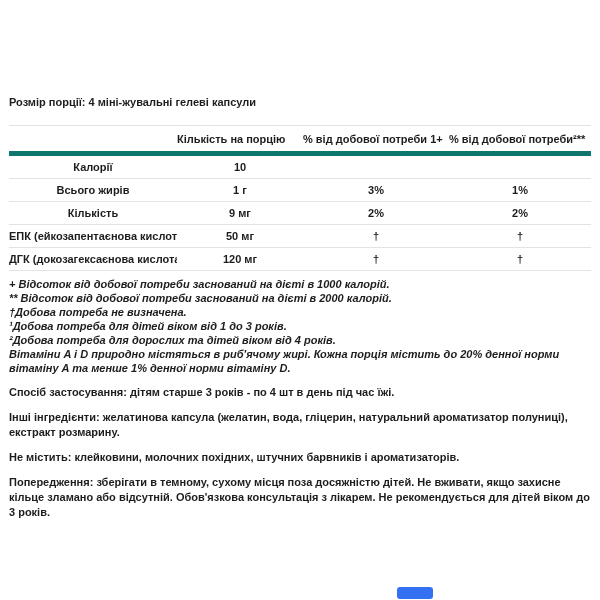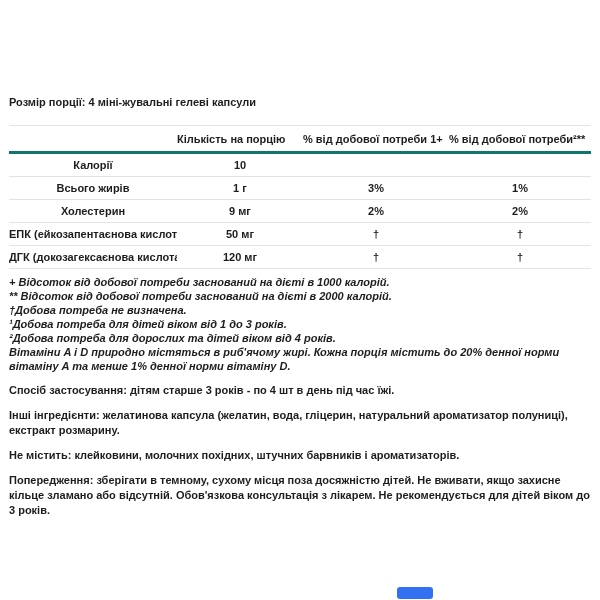--- a/index.html
+++ b/index.html
@@ -35,21 +35,21 @@
     font-weight: 700;
     font-size: 11px;
     padding: 0;
     vertical-align: middle;
     white-space: nowrap;
     overflow: hidden;
   }
   table.facts thead th {
     height: 25px;
     border-top: 1px solid #e3e3e5;
-    border-bottom: 3px solid #0f766e;
+    border-bottom: 5px solid #0f766e;
   }
   table.facts tbody td {
     height: 22px;
     border-bottom: 1px solid #e3e3e5;
     text-align: center;
   }
   .footnotes { margin-top: 6px; font-style: italic; }
   .footnotes div { line-height: 14px; }
   .para { margin: 10px 0 0 0; line-height: 15px; }
   .blue-pill {
@@ -88,21 +88,21 @@
         <td></td>
         <td></td>
       </tr>
       <tr>
         <td>Всього жирів</td>
         <td>1 г</td>
         <td>3%</td>
         <td>1%</td>
       </tr>
       <tr>
-        <td>Холестерин</td>
+        <td>Кількість</td>
         <td>9 мг</td>
         <td>2%</td>
         <td>2%</td>
       </tr>
       <tr>
         <td>ЕПК (ейкозапентаєнова кислота)</td>
         <td>50 мг</td>
         <td>†</td>
         <td>†</td>
       </tr>

